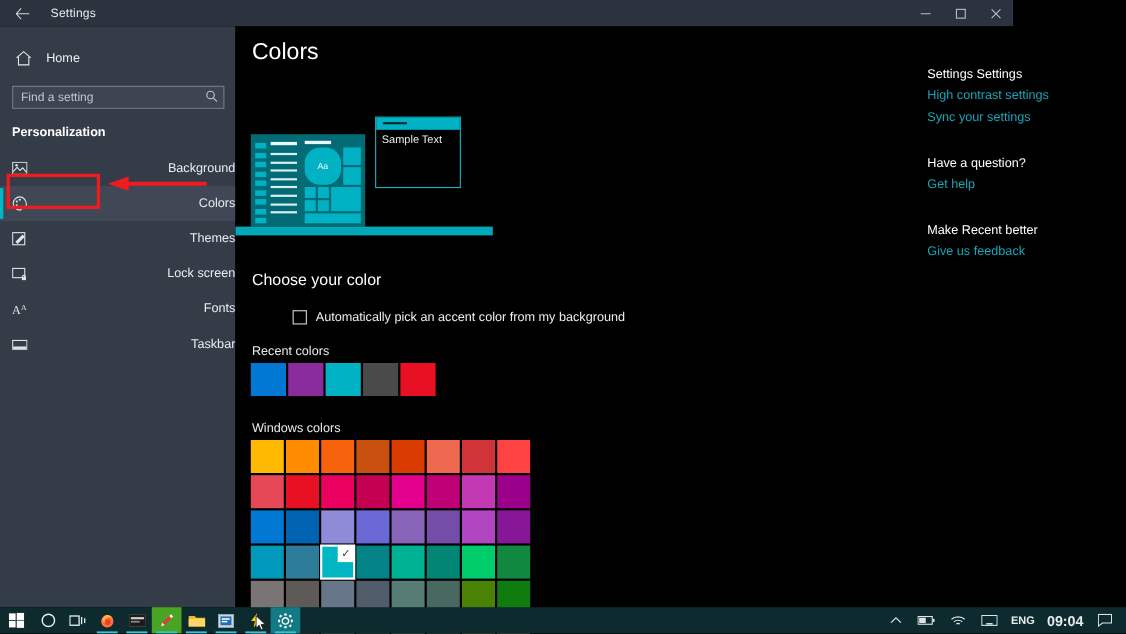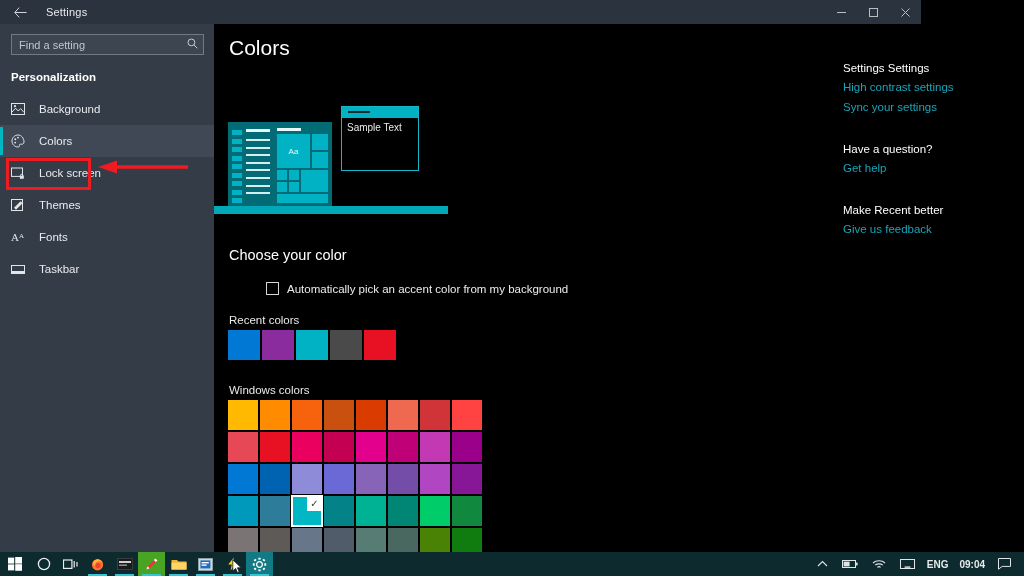--- a/index.html
+++ b/index.html
@@ -70,21 +70,21 @@
 
   .sec-head {
     color: #ffffff; font-size: 11.5px; font-weight: bold;
     padding: 0 0 0 11px; margin-top: 16px;
   }
 
   .navlist { margin-top: 10px; }
   .navitem {
     position: relative;
     display: flex; align-items: center;
-    height: 32px; padding-left: 11px;
+    height: 32px; padding-left: 11px; justify-content: space-between;
   }
   .navitem.active { background: #3f4854; }
   .navitem.active::before {
     content: ""; position: absolute; left: 0; top: 2px;
     width: 3px; height: 28px; background: #00b7c3;
   }
   .navitem .ico {
     width: 22px; color: #e2e5e8;
     display: flex; align-items: center; justify-content: flex-start;
   }
@@ -193,21 +193,21 @@
   .tk.start { width: 30px; }
   .tk.act { background: #127a85; }
   .tk .under {
     position:absolute; bottom:0; left:4px; right:4px; height:2px; background:#35c6d6;
   }
   .tray { margin-left: auto; display: flex; align-items: center; padding-right: 6px; }
   .tray .ti {
     color: #dfe5e6; font-size: 10px; padding: 0 7px;
     display:flex; align-items:center; height:24px;
   }
-  .tray .clock { font-size: 10px; color:#e6ebec; padding: 0 6px; }
+  .tray .clock { font-size: 13px; color:#e6ebec; padding: 0 6px; }
   .tray .lang { font-size: 10px; color:#e6ebec; padding: 0 5px; }
   .cursor { position: absolute; left: 232px; bottom: 2px; }
 </style>
 </head>
 <body>
 
 <div id="app">
 
   <div class="titlebar">
     <div class="tb-back">
@@ -229,20 +229,28 @@
     </div>
     <div class="tb-btn">
       <svg width="11" height="11" viewBox="0 0 11 11">
           <path d="M1.5 1.5 L9.5 9.5 M9.5 1.5 L1.5 9.5" stroke="#b9bec6" stroke-width="1"></path>
         </svg>
     </div>
   </div>
 
   <div class="sidebar">
 
+    <div class="home-row">
+      <span class="ico">
+        <svg width="15" height="14" viewBox="0 0 15 14">
+            <path d="M1 6.6 L7.5 1 L14 6.6 M2.8 5.6 V13 H12.2 V5.6" stroke="#e6e8eb" stroke-width="1" fill="none"></path>
+          </svg>
+      </span>
+      <span class="lbl">Home</span>
+    </div>
 
     <div class="searchwrap">
       <input type="text" placeholder="Find a setting" style="">
       <span class="sico">
         <svg width="11" height="11" viewBox="0 0 11 11">
             <circle cx="4.4" cy="4.4" r="3.4" stroke="#c8ccd2" stroke-width="1" fill="none"></circle>
             <path d="M6.9 6.9 L10.3 10.3" stroke="#c8ccd2" stroke-width="1"></path>
           </svg>
       </span>
     </div>
@@ -269,37 +277,37 @@
               <circle cx="4.3" cy="5.2" r="0.95" fill="#e2e5e8"></circle>
               <circle cx="7" cy="3.6" r="0.95" fill="#e2e5e8"></circle>
               <circle cx="4.2" cy="8.6" r="0.95" fill="#e2e5e8"></circle>
             </svg>
         </span>
         <span class="lbl">Colors</span>
       </div>
 
       <div class="navitem">
         <span class="ico">
+          <svg width="14" height="13" viewBox="0 0 14 13">
+              <rect x="0.5" y="0.5" width="11" height="11" stroke="#e2e5e8" stroke-width="1" fill="none"></rect>
+              <path d="M3 8.8 L9.6 2.2 L11.6 4.2 L5 10.8 Z" fill="#e2e5e8"></path>
+            </svg>
+        </span>
+        <span class="lbl">Themes</span>
+      </div>
+
+      <div class="navitem">
+        <span class="ico">
           <svg width="14" height="12" viewBox="0 0 14 12">
               <rect x="0.5" y="1" width="11" height="8.4" stroke="#e2e5e8" stroke-width="1" fill="none"></rect>
               <path d="M9.4 11.3 V8.6 a1.3 1.3 0 0 1 2.6 0 V11.3" stroke="#e2e5e8" stroke-width="1" fill="none"></path>
               <rect x="9" y="8.8" width="3.6" height="3" fill="#e2e5e8"></rect>
             </svg>
         </span>
         <span class="lbl">Lock screen</span>
-      </div>
-
-      <div class="navitem">
-        <span class="ico">
-          <svg width="14" height="13" viewBox="0 0 14 13">
-              <rect x="0.5" y="0.5" width="11" height="11" stroke="#e2e5e8" stroke-width="1" fill="none"></rect>
-              <path d="M3 8.8 L9.6 2.2 L11.6 4.2 L5 10.8 Z" fill="#e2e5e8"></path>
-            </svg>
-        </span>
-        <span class="lbl">Themes</span>
       </div>
 
       <div class="navitem">
         <span class="ico">
           <svg width="16" height="12" viewBox="0 0 16 12">
               <text x="0" y="10" font-family="Liberation Serif, serif" font-size="11" fill="#e2e5e8">A</text>
               <text x="8" y="7" font-family="Liberation Serif, serif" font-size="7" fill="#e2e5e8">A</text>
             </svg>
         </span>
         <span class="lbl">Fonts</span>
@@ -343,21 +351,21 @@
             <i></i>
             <i></i>
             <i></i>
             <i></i>
             <i></i>
             <i></i>
             <i></i>
         </div>
         <div class="sm-topline"></div>
         <div class="sm-tiles">
-          <div class="tile tile-aa" style="left: 0px; top: 0px; width: 33px; height: 34px; background: rgb(0, 178, 196);">Aa</div>
+          <div class="tile tile-aa" style="left: 0px; top: 0px; width: 33px; height: 34px; background: rgb(0, 178, 196); border-radius: 14px;">Aa</div>
           <div class="tile" style="left: 35px; top: 0px; width: 16px; height: 16px; background: rgb(0, 178, 196);"></div>
           <div class="tile" style="left: 35px; top: 18px; width: 16px; height: 16px; background: rgb(0, 178, 196);"></div>
           <div class="tile" style="left: 0px; top: 36px; width: 10px; height: 10px; background: rgb(0, 178, 196);"></div>
           <div class="tile" style="left: 12px; top: 36px; width: 10px; height: 10px; background: rgb(0, 178, 196);"></div>
           <div class="tile" style="left: 0px; top: 48px; width: 10px; height: 10px; background: rgb(0, 178, 196);"></div>
           <div class="tile" style="left: 12px; top: 48px; width: 10px; height: 10px; background: rgb(0, 178, 196);"></div>
           <div class="tile" style="left: 24px; top: 36px; width: 27px; height: 22px; background: rgb(0, 178, 196);"></div>
           <div class="tile" style="left: 0px; top: 60px; width: 51px; height: 9px; background: rgb(0, 178, 196);"></div>
         </div>
       </div>

